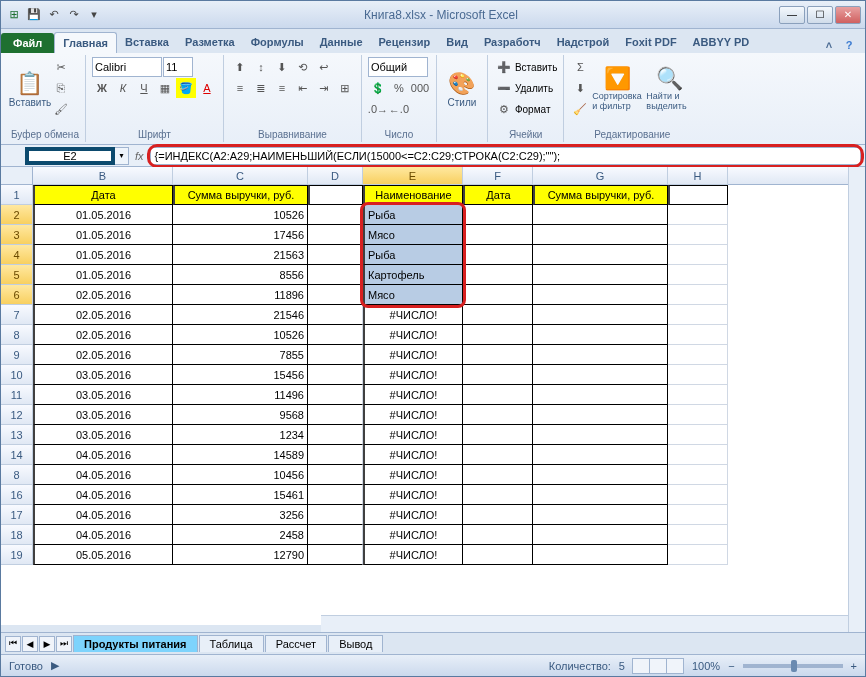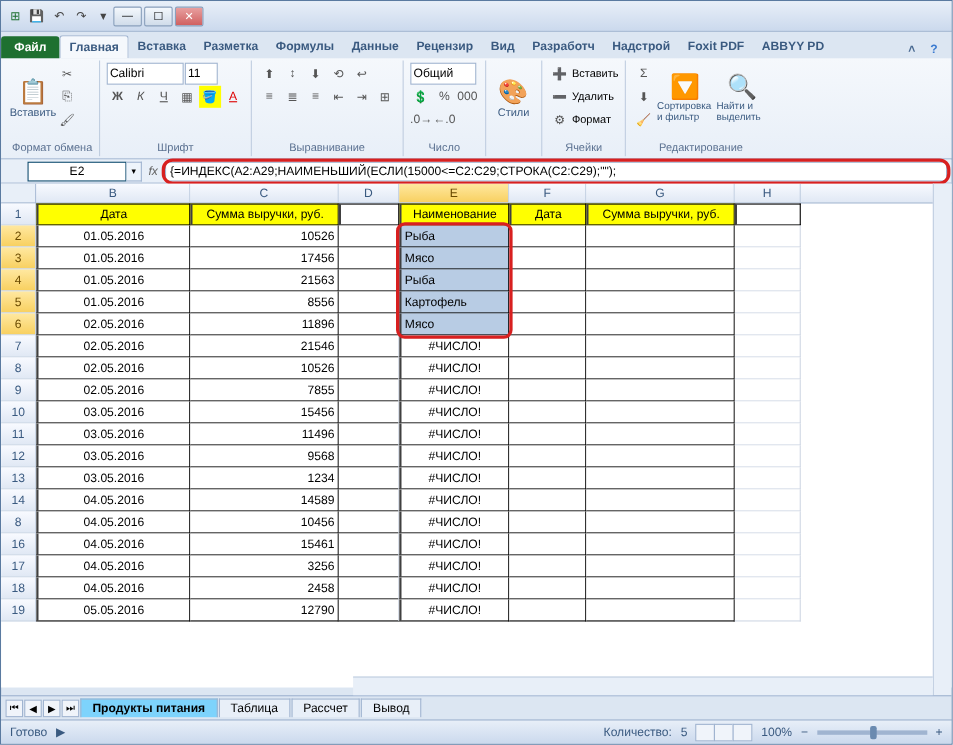--- a/index.html
+++ b/index.html
@@ -24,21 +24,21 @@
 .group-content { display: flex; gap: 2px; align-items: flex-start; }
 .big-btn { width: 38px; height: 64px; display: flex; flex-direction: column; align-items: center; justify-content: center; font-size: 10px; color: #3a5a80; }
 .big-btn .ico { font-size: 22px; }
 .small-row { display: flex; gap: 1px; align-items: center; }
 .small-btn { width: 20px; height: 20px; display: flex; align-items: center; justify-content: center; font-size: 11px; color: #555; border: 1px solid transparent; }
 .combo { height: 20px; border: 1px solid #a0b4d0; background: #fff; font-size: 11px; padding: 0 2px; display: flex; align-items: center; }
 .font-combo { width: 70px; }
 .size-combo { width: 30px; }
 .col-stack { display: flex; flex-direction: column; gap: 1px; }
 .namebox-row { height: 22px; background: #e8eff8; border-bottom: 1px solid #a0b4d0; display: flex; align-items: center; }
-.namebox { width: 90px; height: 18px; border: 1px solid #0c4a6e; background: #fff; margin-left: 24px; font-size: 11px; display: flex; align-items: center; justify-content: center; }
+.namebox { width: 90px; height: 18px; border: 4px solid #0c4a6e; background: #fff; margin-left: 24px; font-size: 11px; display: flex; align-items: center; justify-content: center; }
 .nb-arrow { width: 14px; height: 18px; border: 1px solid #a0b4d0; border-left: none; background: #eef4fb; display: flex; align-items: center; justify-content: center; font-size: 8px; }
 .fx-label { margin: 0 6px; font-style: italic; font-size: 11px; color: #666; }
 .formula-wrap { flex: 1; position: relative; margin-right: 4px; }
 .formula-bar { height: 18px; border: 1px solid #a0b4d0; background: #fff; font-size: 11px; padding: 0 4px; display: flex; align-items: center; overflow: hidden; white-space: nowrap; }
 .formula-highlight { position: absolute; inset: -3px; border: 3px solid #d82020; border-radius: 10px; pointer-events: none; }
 .grid-area { position: relative; background: #fff; height: 458px; overflow: hidden; }
 .colheads { position: absolute; top: 0; left: 0; right: 0; height: 18px; display: flex; background: linear-gradient(#f8faff,#e0e8f4); border-bottom: 1px solid #a0b4d0; }
 .rowheads { position: absolute; top: 18px; left: 0; width: 32px; }
 .colhead, .rowhead { border-right: 1px solid #c0cee0; border-bottom: 1px solid #c0cee0; font-size: 11px; color: #3a5a80; display: flex; align-items: center; justify-content: center; background: linear-gradient(#f8faff,#e0e8f4); }
 .colhead { height: 18px; }
@@ -75,20 +75,21 @@
 <div class="window">
 
   <div class="titlebar">
     <div class="qat">
       <div class="qat-icon" style="color:#1e7030">⊞</div>
       <div class="qat-icon">💾</div>
       <div class="qat-icon">↶</div>
       <div class="qat-icon">↷</div>
       <div class="qat-icon">▾</div>
     </div>
+    <div class="title">Книга8.xlsx - Microsoft Excel</div>
     <div class="win-btns">
       <div class="win-btn">—</div>
       <div class="win-btn">☐</div>
       <div class="win-btn close">✕</div>
     </div>
   </div>
 
   <div class="ribbon-tabs">
     <div class="file-tab">Файл</div>
     <div id="tabs-container" style="display: flex;">
@@ -116,21 +117,21 @@
         <div class="big-btn">
           <span class="ico">📋</span>
           <span>Вставить</span>
         </div>
         <div class="col-stack">
           <div class="small-btn">✂</div>
           <div class="small-btn">⎘</div>
           <div class="small-btn">🖌</div>
         </div>
       </div>
-      <div class="group-label">Формат обмена</div>
+      <div class="group-label">Буфер обмена</div>
     </div>
     <div class="group">
       <div class="col-stack">
         <div class="small-row">
           <div class="combo font-combo">Calibri</div>
           <div class="combo size-combo">11</div>
         </div>
         <div class="small-row">
           <div class="small-btn">
               <b>Ж</b>

